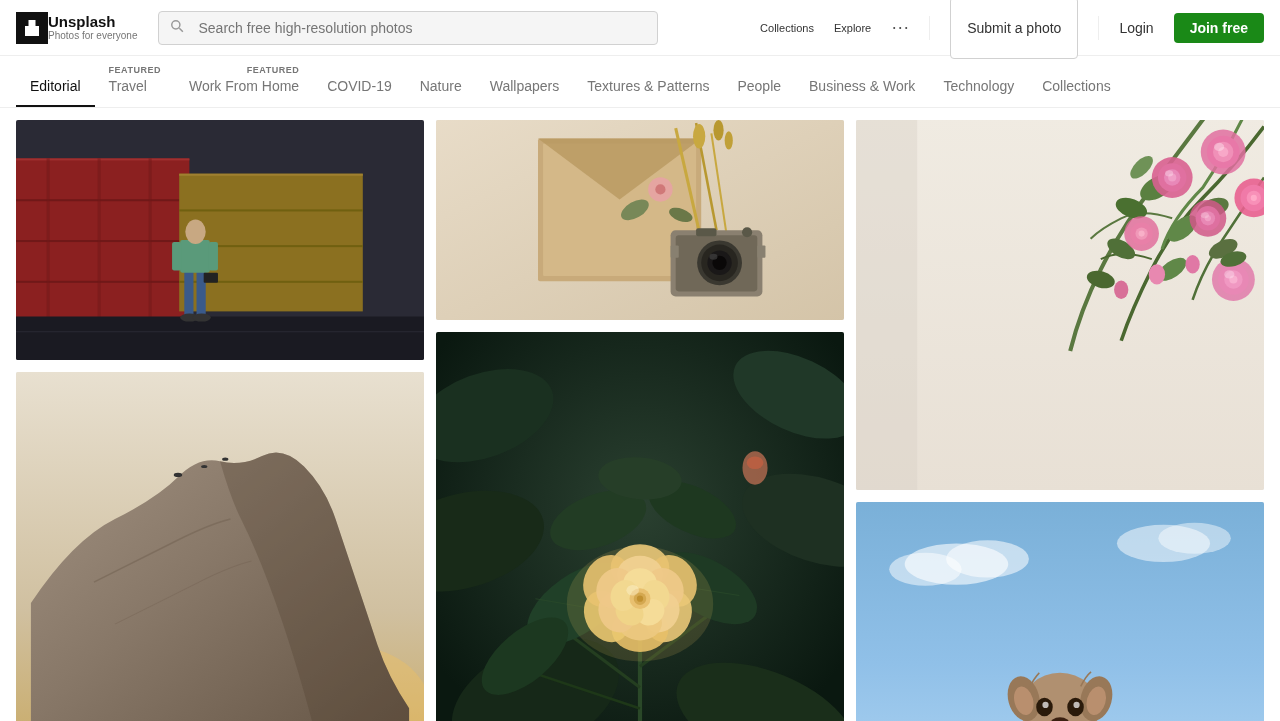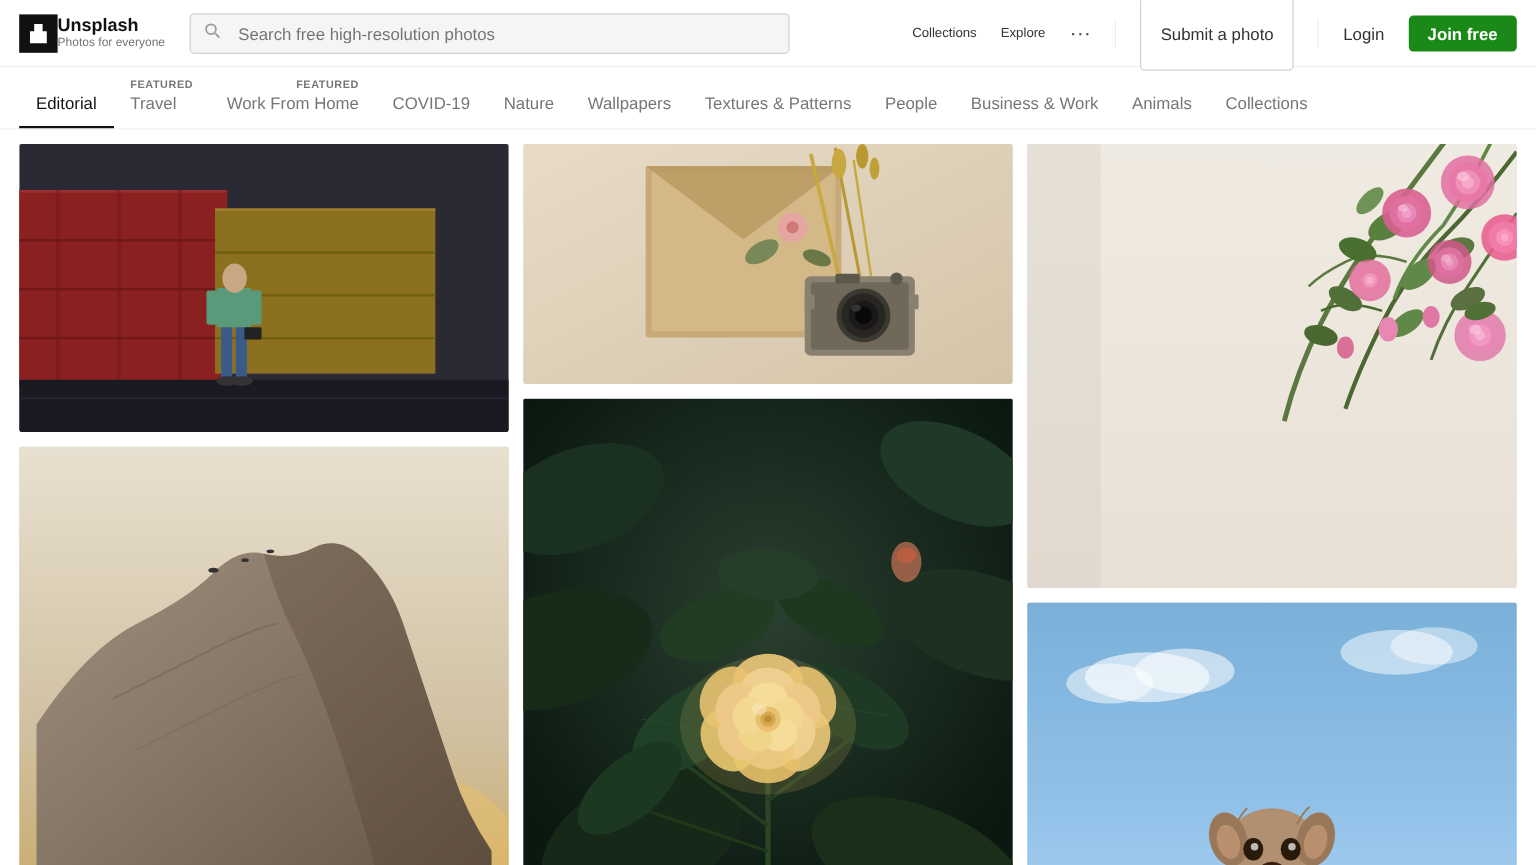--- a/index.html
+++ b/index.html
@@ -265,21 +265,21 @@
   <a class="tab-item">
     <span class="featured-label">&nbsp;</span>
     <span class="tab-name">People</span>
   </a>
   <a class="tab-item">
     <span class="featured-label">&nbsp;</span>
     <span class="tab-name">Business &amp; Work</span>
   </a>
   <a class="tab-item">
     <span class="featured-label">&nbsp;</span>
-    <span class="tab-name">Animals</span>
+    <span class="tab-name">Technology</span>
   </a>
   <a class="tab-item">
     <span class="featured-label">&nbsp;</span>
     <span class="tab-name">Collections</span>
   </a>
 
 </nav>
 
 <main class="photo-grid">
 

